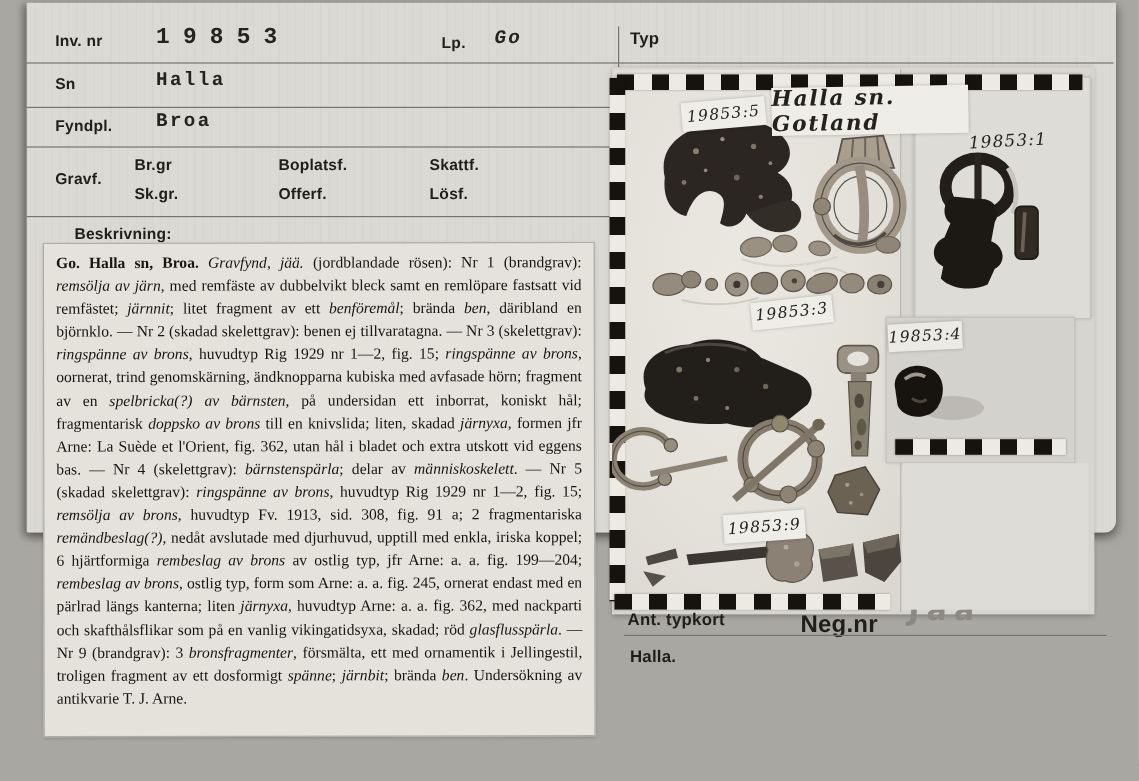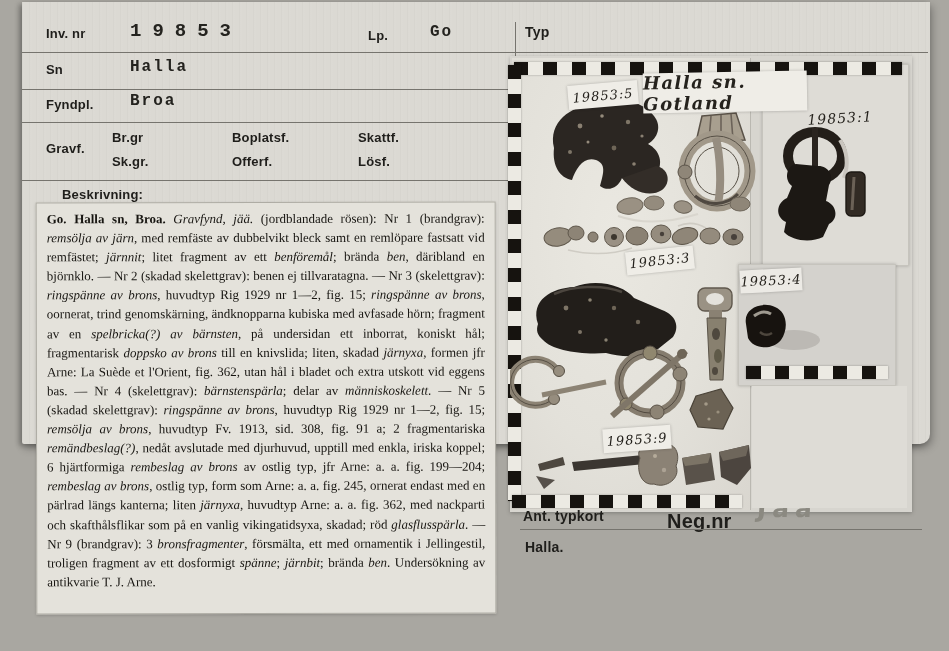--- a/index.html
+++ b/index.html
@@ -70,21 +70,21 @@
   }
 </style>
 </head>
 <body>
 
 <div class="card">
 
   <span class="lbl" style="left:24px;top:24px;">Inv. nr</span>
   <span class="typed inv-val" style="left: 108px; top: 18px; letter-spacing: 11px;">19853</span>
   <span class="lbl" style="left:346px;top:26px;">Lp.</span>
-  <span class="typed mono16" style="left:408px;top:21px;">Go</span>
+  <span class="typed mono16" style="left:390px;top:21px;font-style:italic;">Go</span>
   <div class="hline" style="left:0;top:50px;width:493px;"></div>
 
   <span class="lbl" style="left:24px;top:60px;">Sn</span>
   <span class="typed mono16" style="left:108px;top:56px;text-align:center;">Halla</span>
   <div class="hline" style="left:0;top:87px;width:493px;"></div>
 
   <span class="lbl" style="left:24px;top:95px;">Fyndpl.</span>
   <span class="typed mono16" style="left:108px;top:90px;">Broa</span>
   <div class="hline" style="left:0;top:120px;width:493px;"></div>
 

